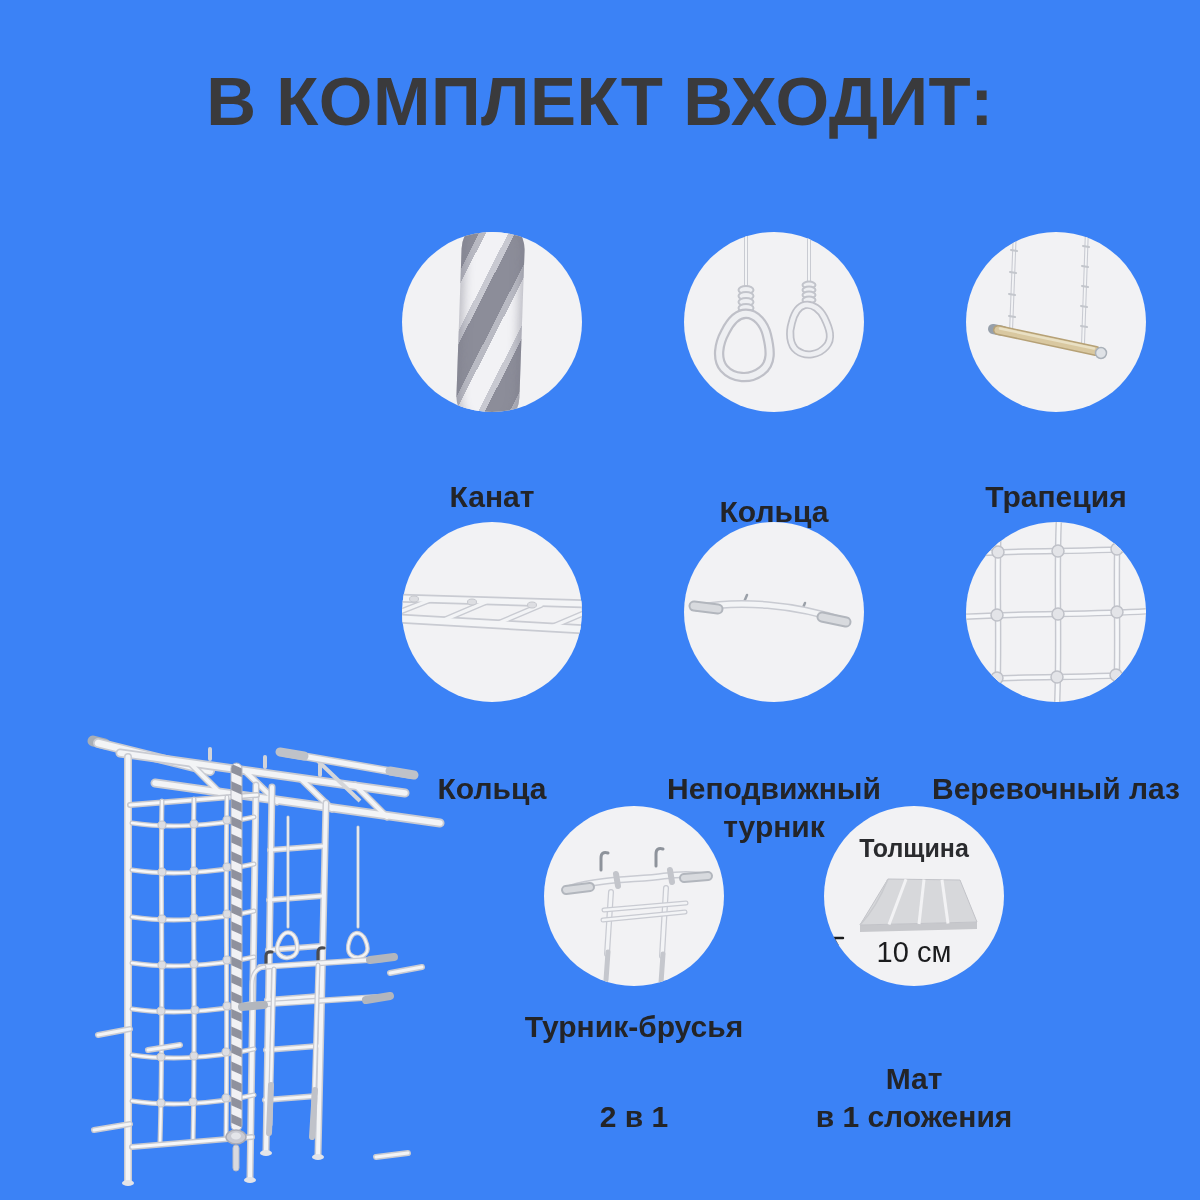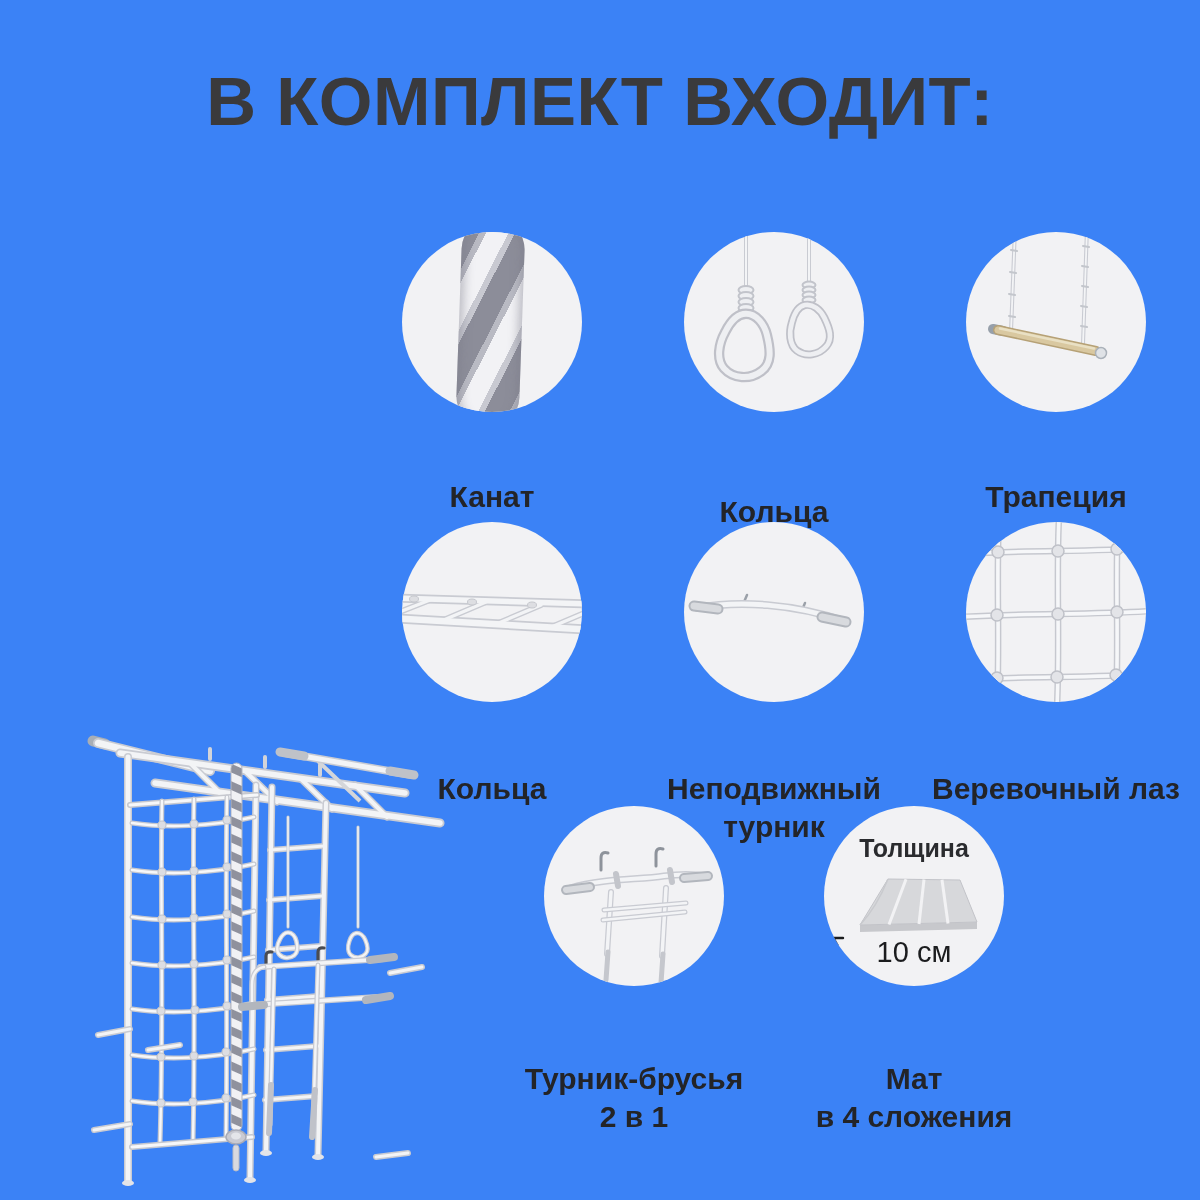--- a/index.html
+++ b/index.html
@@ -363,21 +363,21 @@
       <line x1="122" y1="82" x2="118" y2="150" class="u" stroke-width="6"></line>
       <line x1="122" y1="82" x2="118" y2="150" class="o" stroke-width="3.5"></line>
       <line x1="60" y1="104" x2="142" y2="97" class="u" stroke-width="5"></line>
       <line x1="60" y1="104" x2="142" y2="97" class="o" stroke-width="2.6"></line>
       <line x1="59" y1="114" x2="141" y2="106" class="u" stroke-width="5"></line>
       <line x1="59" y1="114" x2="141" y2="106" class="o" stroke-width="2.6"></line>
       <line x1="64" y1="146" x2="62" y2="174" stroke="#c5c7cd" stroke-width="5" stroke-linecap="round"></line>
       <line x1="119" y1="148" x2="117" y2="177" stroke="#c5c7cd" stroke-width="5" stroke-linecap="round"></line>
     </svg>
   </div>
-  <div class="lbl" style="left:474px;top:1020px;">Турник-брусья</div>
+  <div class="lbl" style="left:474px;top:968px;">Турник-брусья</div>
   <div class="lbl" style="left:474px;top:1058px;">2 в 1</div>
 
   <div class="circle" style="left:824px;top:806px;">
     <svg width="180" height="180" viewBox="0 0 180 180">
       <polygon points="36,119 153,116 153,123 36,126" fill="#c7c8cc"></polygon>
       <polygon points="64,73 136,74 153,116 36,119" fill="#d7d8db" stroke="#c2c3c8" stroke-width="1"></polygon>
       <g stroke="#f2f2f4" stroke-width="3">
         <line x1="82" y1="73.3" x2="65" y2="118.5"></line>
         <line x1="100" y1="73.5" x2="95" y2="118"></line>
         <line x1="118" y1="73.8" x2="124" y2="117.5"></line>
@@ -392,15 +392,15 @@
           <line x1="3" y1="28" x2="19" y2="28"></line>
           <line x1="11" y1="6" x2="11" y2="24"></line>
         </g>
         <polygon points="11,2.5 7,9.5 15,9.5" fill="#1b1c1e"></polygon>
         <polygon points="11,27.5 7,20.5 15,20.5" fill="#1b1c1e"></polygon>
       </svg>
       <span>10 см</span>
     </div>
   </div>
   <div class="lbl" style="left:754px;top:1020px;">Мат</div>
-  <div class="lbl" style="left:754px;top:1058px;">в 4 сложения</div>
+  <div class="lbl" style="left:754px;top:1058px;">в 1 сложения</div>
 
 </div>
 
 </body></html>

